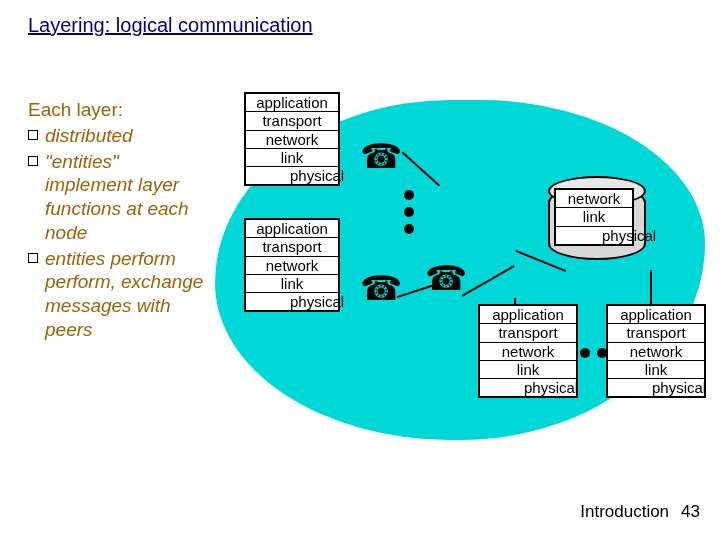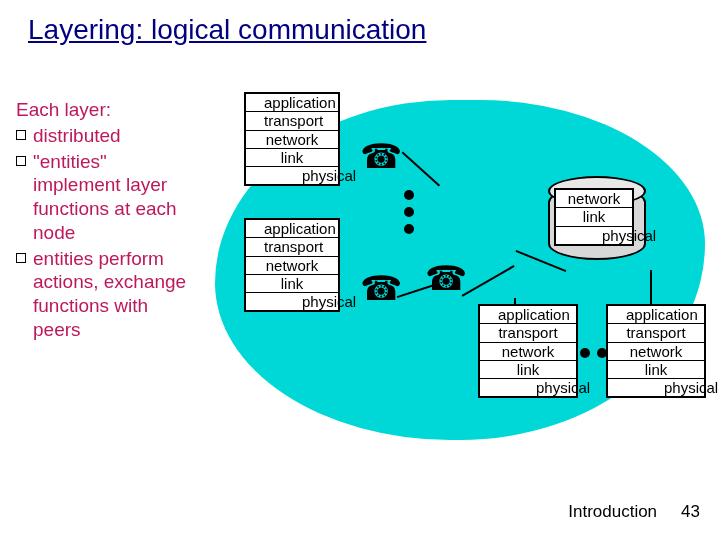--- a/index.html
+++ b/index.html
@@ -3,42 +3,42 @@
 <meta charset="utf-8">
 <style>
   * { box-sizing: border-box; margin: 0; padding: 0; }
   body {
     width: 720px; height: 540px;
     font-family: 'Comic Sans MS', cursive, sans-serif;
     background: #fff; position: relative; overflow: hidden;
   }
   .title {
     position: absolute; top: 14px; left: 28px;
-    font-size: 28px; color: #000080; text-decoration: underline;
+    font-size: 20px; color: #000080; text-decoration: underline;
   }
   .bullets {
-    position: absolute; top: 98px; left: 16px; width: 180px;
-    font-size: 19px; color: #be185d; line-height: 1.25;
+    position: absolute; top: 98px; left: 28px; width: 180px;
+    font-size: 19px; color: #a16207; line-height: 1.25;
   }
   .bullets .lead { margin-bottom: 2px; }
-  .bullets .item { display: flex; margin-bottom: 2px; }
+  .bullets .item { display: flex; margin-bottom: 2px; font-style: italic; }
   .bullets .sq {
     display: inline-block; width: 10px; height: 10px;
     border: 1.5px solid #000; margin-right: 7px; margin-top: 6px; flex-shrink: 0;
   }
   .cyan-blob {
     position: absolute; left: 215px; top: 100px; width: 490px; height: 340px;
     background: #00d8d8; border-radius: 50% 48% 52% 50% / 56% 44% 60% 48%;
     z-index: 0;
   }
   .stack {
     position: absolute; background: #fff; border: 2px solid #000; z-index: 2;
     font-size: 15px; text-align: center; line-height: 1.15;
   }
-  .stack .row { border-bottom: 1px solid #000; padding: 0 18px; }
+  .stack .row { border-bottom: 1px solid #000; padding: 0 6px; }
   .stack .row:last-child { border-bottom: none; margin-left: 38px; }
   .stack3 .row { padding: 0 8px; }
   
   #stackA { left: 244px; top: 92px; width: 96px; }
   #stackB { left: 244px; top: 218px; width: 96px; }
   #stackC { left: 478px; top: 304px; width: 100px; z-index: 3; }
   #stackD { left: 606px; top: 304px; width: 100px; z-index: 3; }
   #stackE { left: 554px; top: 188px; width: 80px; }
   
   .disk {
@@ -69,41 +69,41 @@
   .line { position: absolute; background: #000; z-index: 1; }
   #l1 { left: 396px; top: 168px; width: 50px; height: 1.5px; transform: rotate(42deg); }
   #l2 { left: 396px; top: 290px; width: 40px; height: 1.5px; transform: rotate(-18deg); }
   #l3 { left: 458px; top: 280px; width: 60px; height: 1.5px; transform: rotate(-30deg); }
   #l4 { left: 514px; top: 260px; width: 54px; height: 1.5px; transform: rotate(22deg); }
   #l5 { left: 514px; top: 298px; width: 2px; height: 12px; }
   #l6 { left: 650px; top: 270px; width: 2px; height: 36px; }
   
   .footer {
     position: absolute; bottom: 18px; right: 20px;
-    font-size: 17px; color: #000; display: flex; gap: 24px; align-items: baseline;
+    font-size: 17px; color: #000; display: flex; gap: 12px; align-items: baseline;
   }
 </style>
 </head>
 <body>
 
 <div class="title">Layering: logical communication</div>
 
 <div class="bullets">
   <div class="lead">Each layer:</div>
   <div class="item">
       <span class="sq"></span>
       <span>distributed</span>
     </div>
   <div class="item">
       <span class="sq"></span>
       <span>"entities" implement layer functions at each node</span>
     </div>
   <div class="item">
       <span class="sq"></span>
-      <span>entities perform actions, exchange functions with peers</span>
+      <span>entities perform perform, exchange messages with peers</span>
     </div>
 </div>
 
 <div class="cyan-blob"></div>
 
 <div class="disk"></div>
 
 <div class="stack" id="stackA">
   <div class="row">application</div>
   <div class="row">transport</div>

